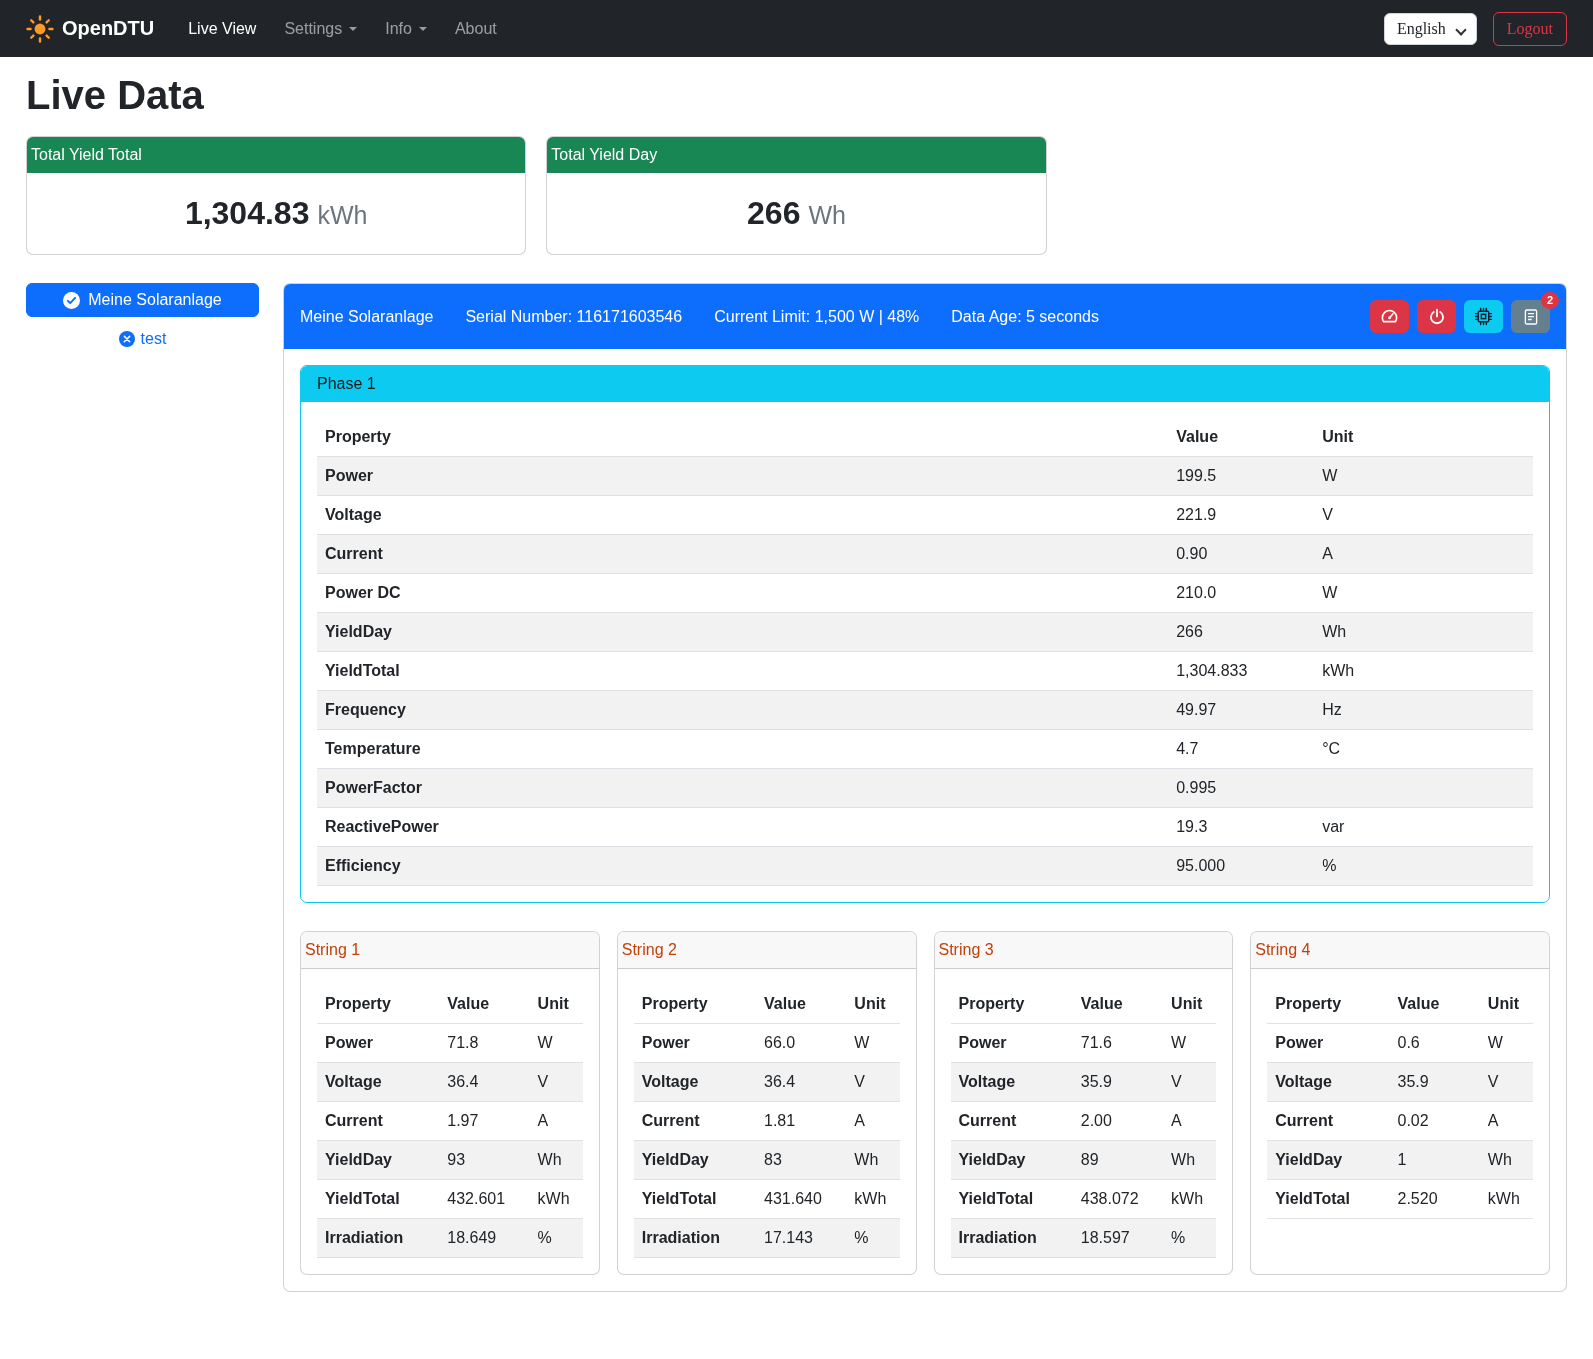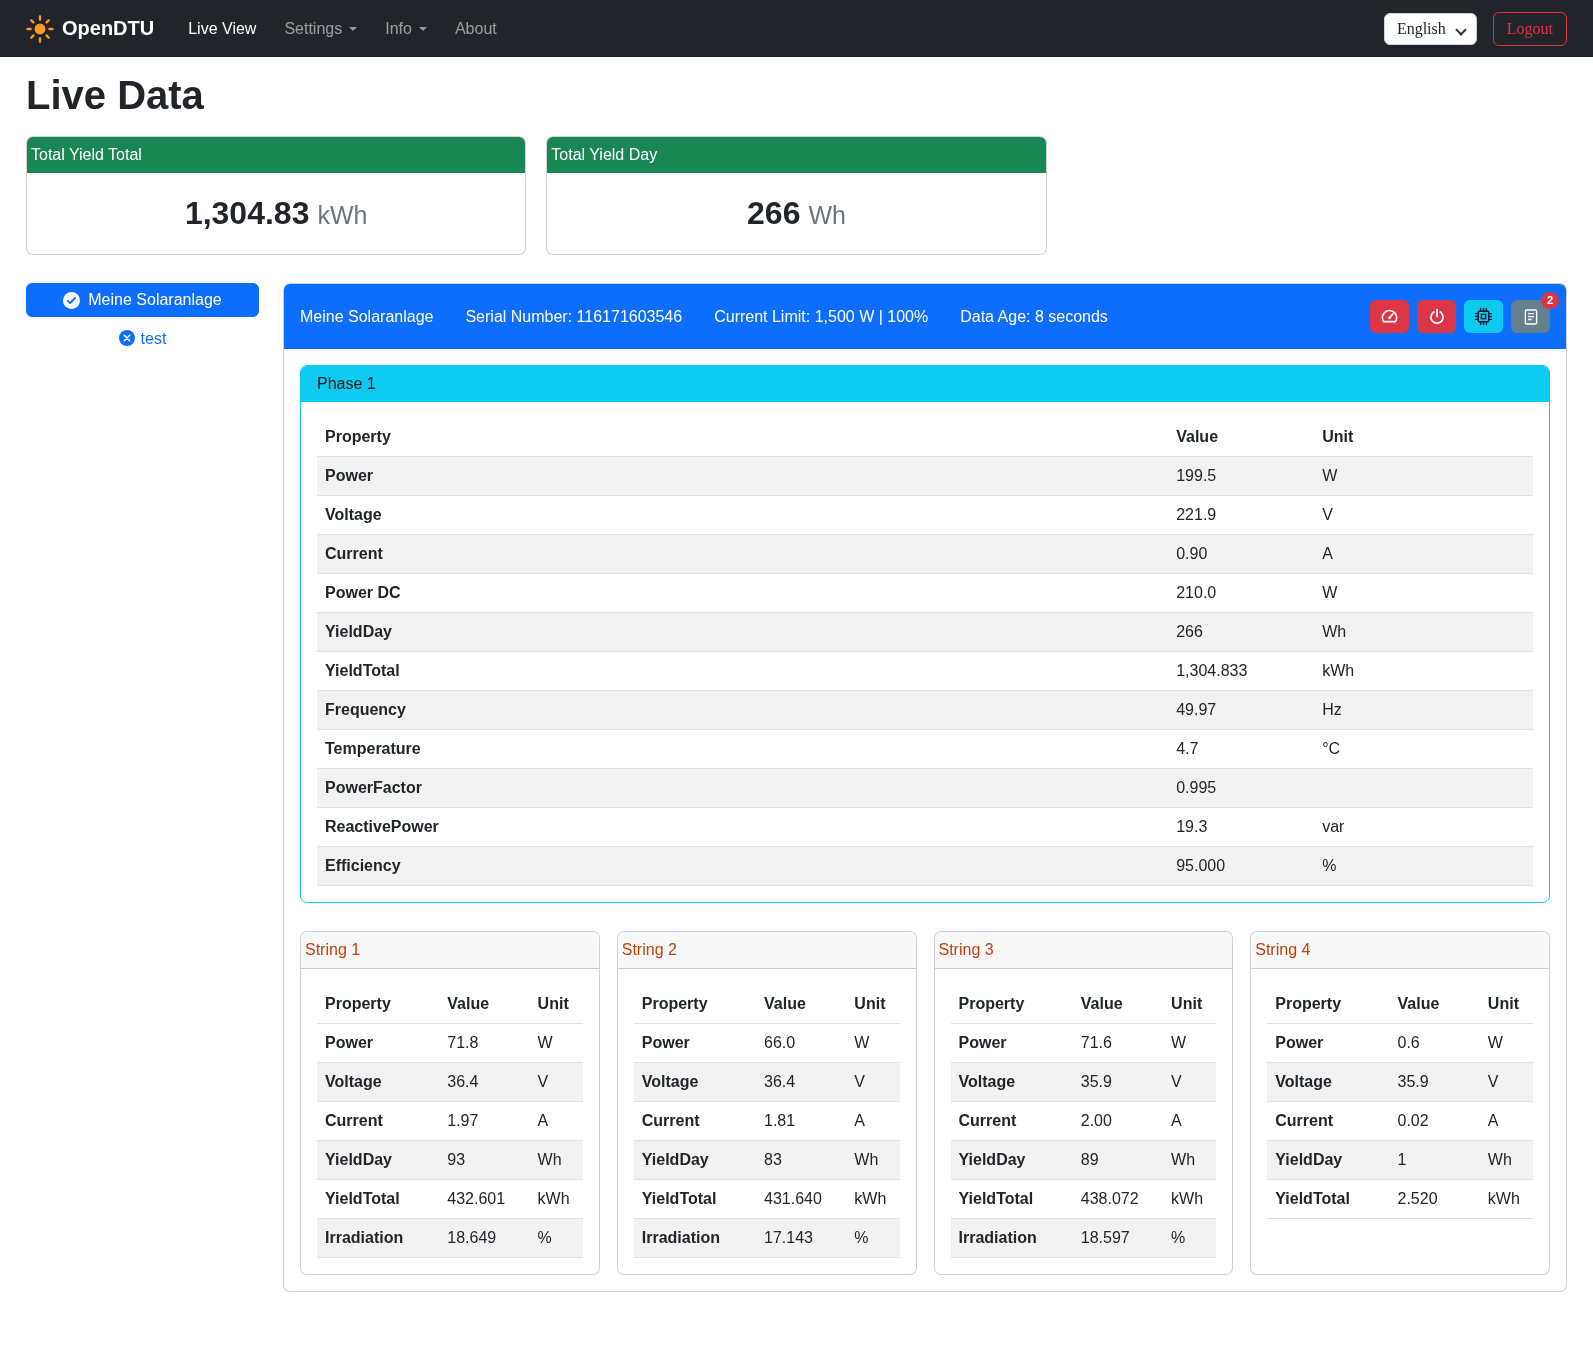--- a/index.html
+++ b/index.html
@@ -57,21 +57,21 @@
 
   
   .main-row { display:flex; gap:24px; align-items:flex-start; padding-bottom:28px; }
   .sidebar { width:233px; flex:0 0 233px; }
   .inv-btn {
     width:100%; background:#0d6efd; border:1px solid #0d6efd; color:#fff;
     border-radius:6px; padding:7px 10px; font-size:16px; cursor:pointer;
     display:flex; align-items:center; justify-content:center; gap:8px; font-family:inherit;
   }
   .inv-link {
-    margin-top:13px; display:flex; justify-content:center; gap:6px;
+    margin-top:13px; display:flex; align-items:center; justify-content:center; gap:6px;
     color:#0d6efd; font-size:16px; cursor:pointer; background:none; border:none; width:100%; font-family:inherit;
   }
 
   
   .panel { flex:1; }
   .panel-header {
     background:#0d6efd; color:#fff; padding:16px;
     display:flex; align-items:center; gap:32px; font-size:16px;
   }
   .panel-header .grow { flex:0 0 auto; }
@@ -198,22 +198,22 @@
           </svg>
         </span>
         <span>test</span>
       </button>
     </div>
 
     <div class="card panel">
       <div class="panel-header">
         <span class="grow">Meine Solaranlage</span>
         <span class="grow">Serial Number: 116171603546</span>
-        <span class="grow">Current Limit: 1,500 W | 100%</span>
-        <span class="grow">Data Age: 8 seconds</span>
+        <span class="grow">Current Limit: 1,500 W | 48%</span>
+        <span class="grow">Data Age: 5 seconds</span>
         <div class="header-actions">
           <button class="hbtn hbtn-danger">
             <span style="display:inline-flex;">
               <svg width="19" height="19" viewBox="0 0 16 16">
                 <path d="M8 3a6 6 0 0 0-6 6c0 1.2.35 2.35.97 3.3h10.06A6.1 6.1 0 0 0 14 9a6 6 0 0 0-6-6z" fill="none" stroke="#fff" stroke-width="1.3"></path>
                 <line x1="8" y1="9.2" x2="10.9" y2="5.7" stroke="#fff" stroke-width="1.4" stroke-linecap="round"></line>
                 <circle cx="8" cy="9.2" r="1.1" fill="#fff"></circle>
               </svg>
             </span>
           </button>

